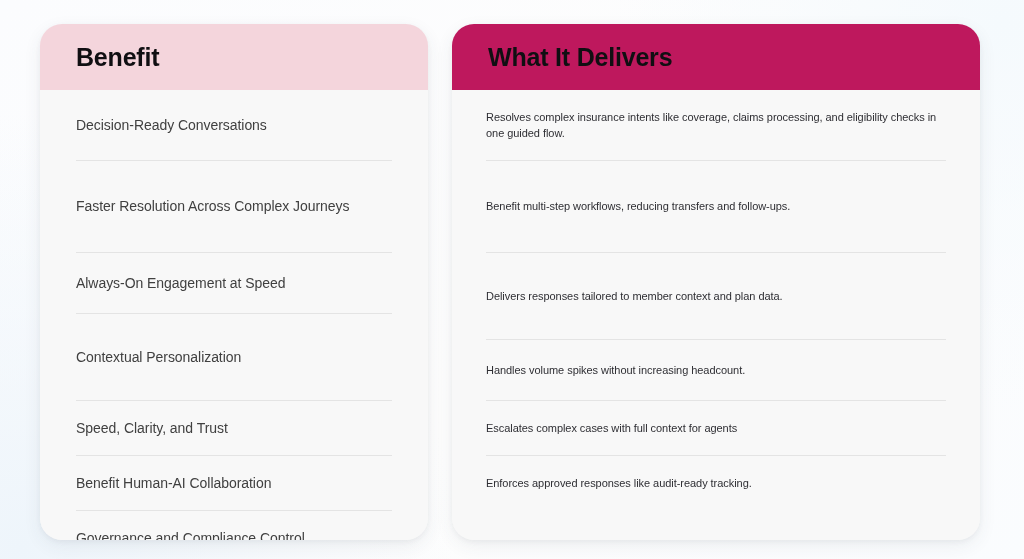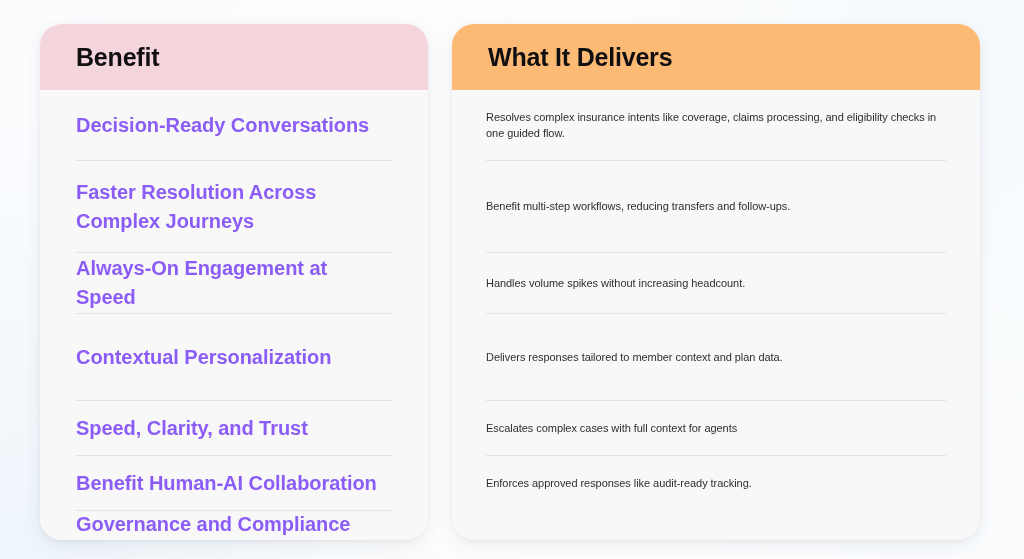--- a/index.html
+++ b/index.html
@@ -51,21 +51,21 @@
   }
 
   .card-header {
     height: 66px;
     display: flex;
     align-items: center;
     padding-left: 36px;
   }
 
   #header-benefit  { background: #f4d5dc; }
-  #header-delivers { background: #fdba74; }
+  #header-delivers { background: #be185d; }
 
   .card-header h2 {
     font-size: 25px;
     font-weight: bold;
     color: #100f12;
     letter-spacing: -0.2px;
   }
 
   .card-body {
     background: #f8f8f8;
@@ -80,23 +80,23 @@
     border-bottom: 1px solid #e4e4e4;
   }
   .row:last-child { border-bottom: none; }
 
   
   #body-benefit .row {
     min-height: 55px;
     padding: 8px 0;
   }
   #body-benefit .row-text {
-    font-size: 20px;
-    font-weight: bold;
-    color: #8b5cf6;
+    font-size: 14px;
+    font-weight: normal;
+    color: #404040;
     line-height: 1.45;
     letter-spacing: -0.05px;
   }
 
   
   #body-delivers { padding: 0 34px; }
   #body-delivers .row {
     min-height: 55px;
     padding: 8px 0;
   }
@@ -170,28 +170,28 @@
     <div class="card-body" id="body-delivers">
 
       <div class="row r-h1">
         <span class="row-text">Resolves complex insurance intents like coverage, claims processing, and eligibility checks in one guided flow.</span>
       </div>
 
       <div class="row r-h2">
         <span class="row-text">Benefit multi-step workflows, reducing transfers and follow-ups.</span>
       </div>
 
+      <div class="row r-h4">
+        <span class="row-text">Delivers responses tailored to member context and plan data.</span>
+      </div>
+
       <div class="row r-h3">
         <span class="row-text">Handles volume spikes without increasing headcount.</span>
       </div>
 
-      <div class="row r-h4">
-        <span class="row-text">Delivers responses tailored to member context and plan data.</span>
-      </div>
-
 
       <div class="row r-h6">
         <span class="row-text">Escalates complex cases with full context for agents</span>
       </div>
 
       <div class="row r-h7">
         <span class="row-text">Enforces approved responses like audit-ready tracking.</span>
       </div>
 
     </div>

